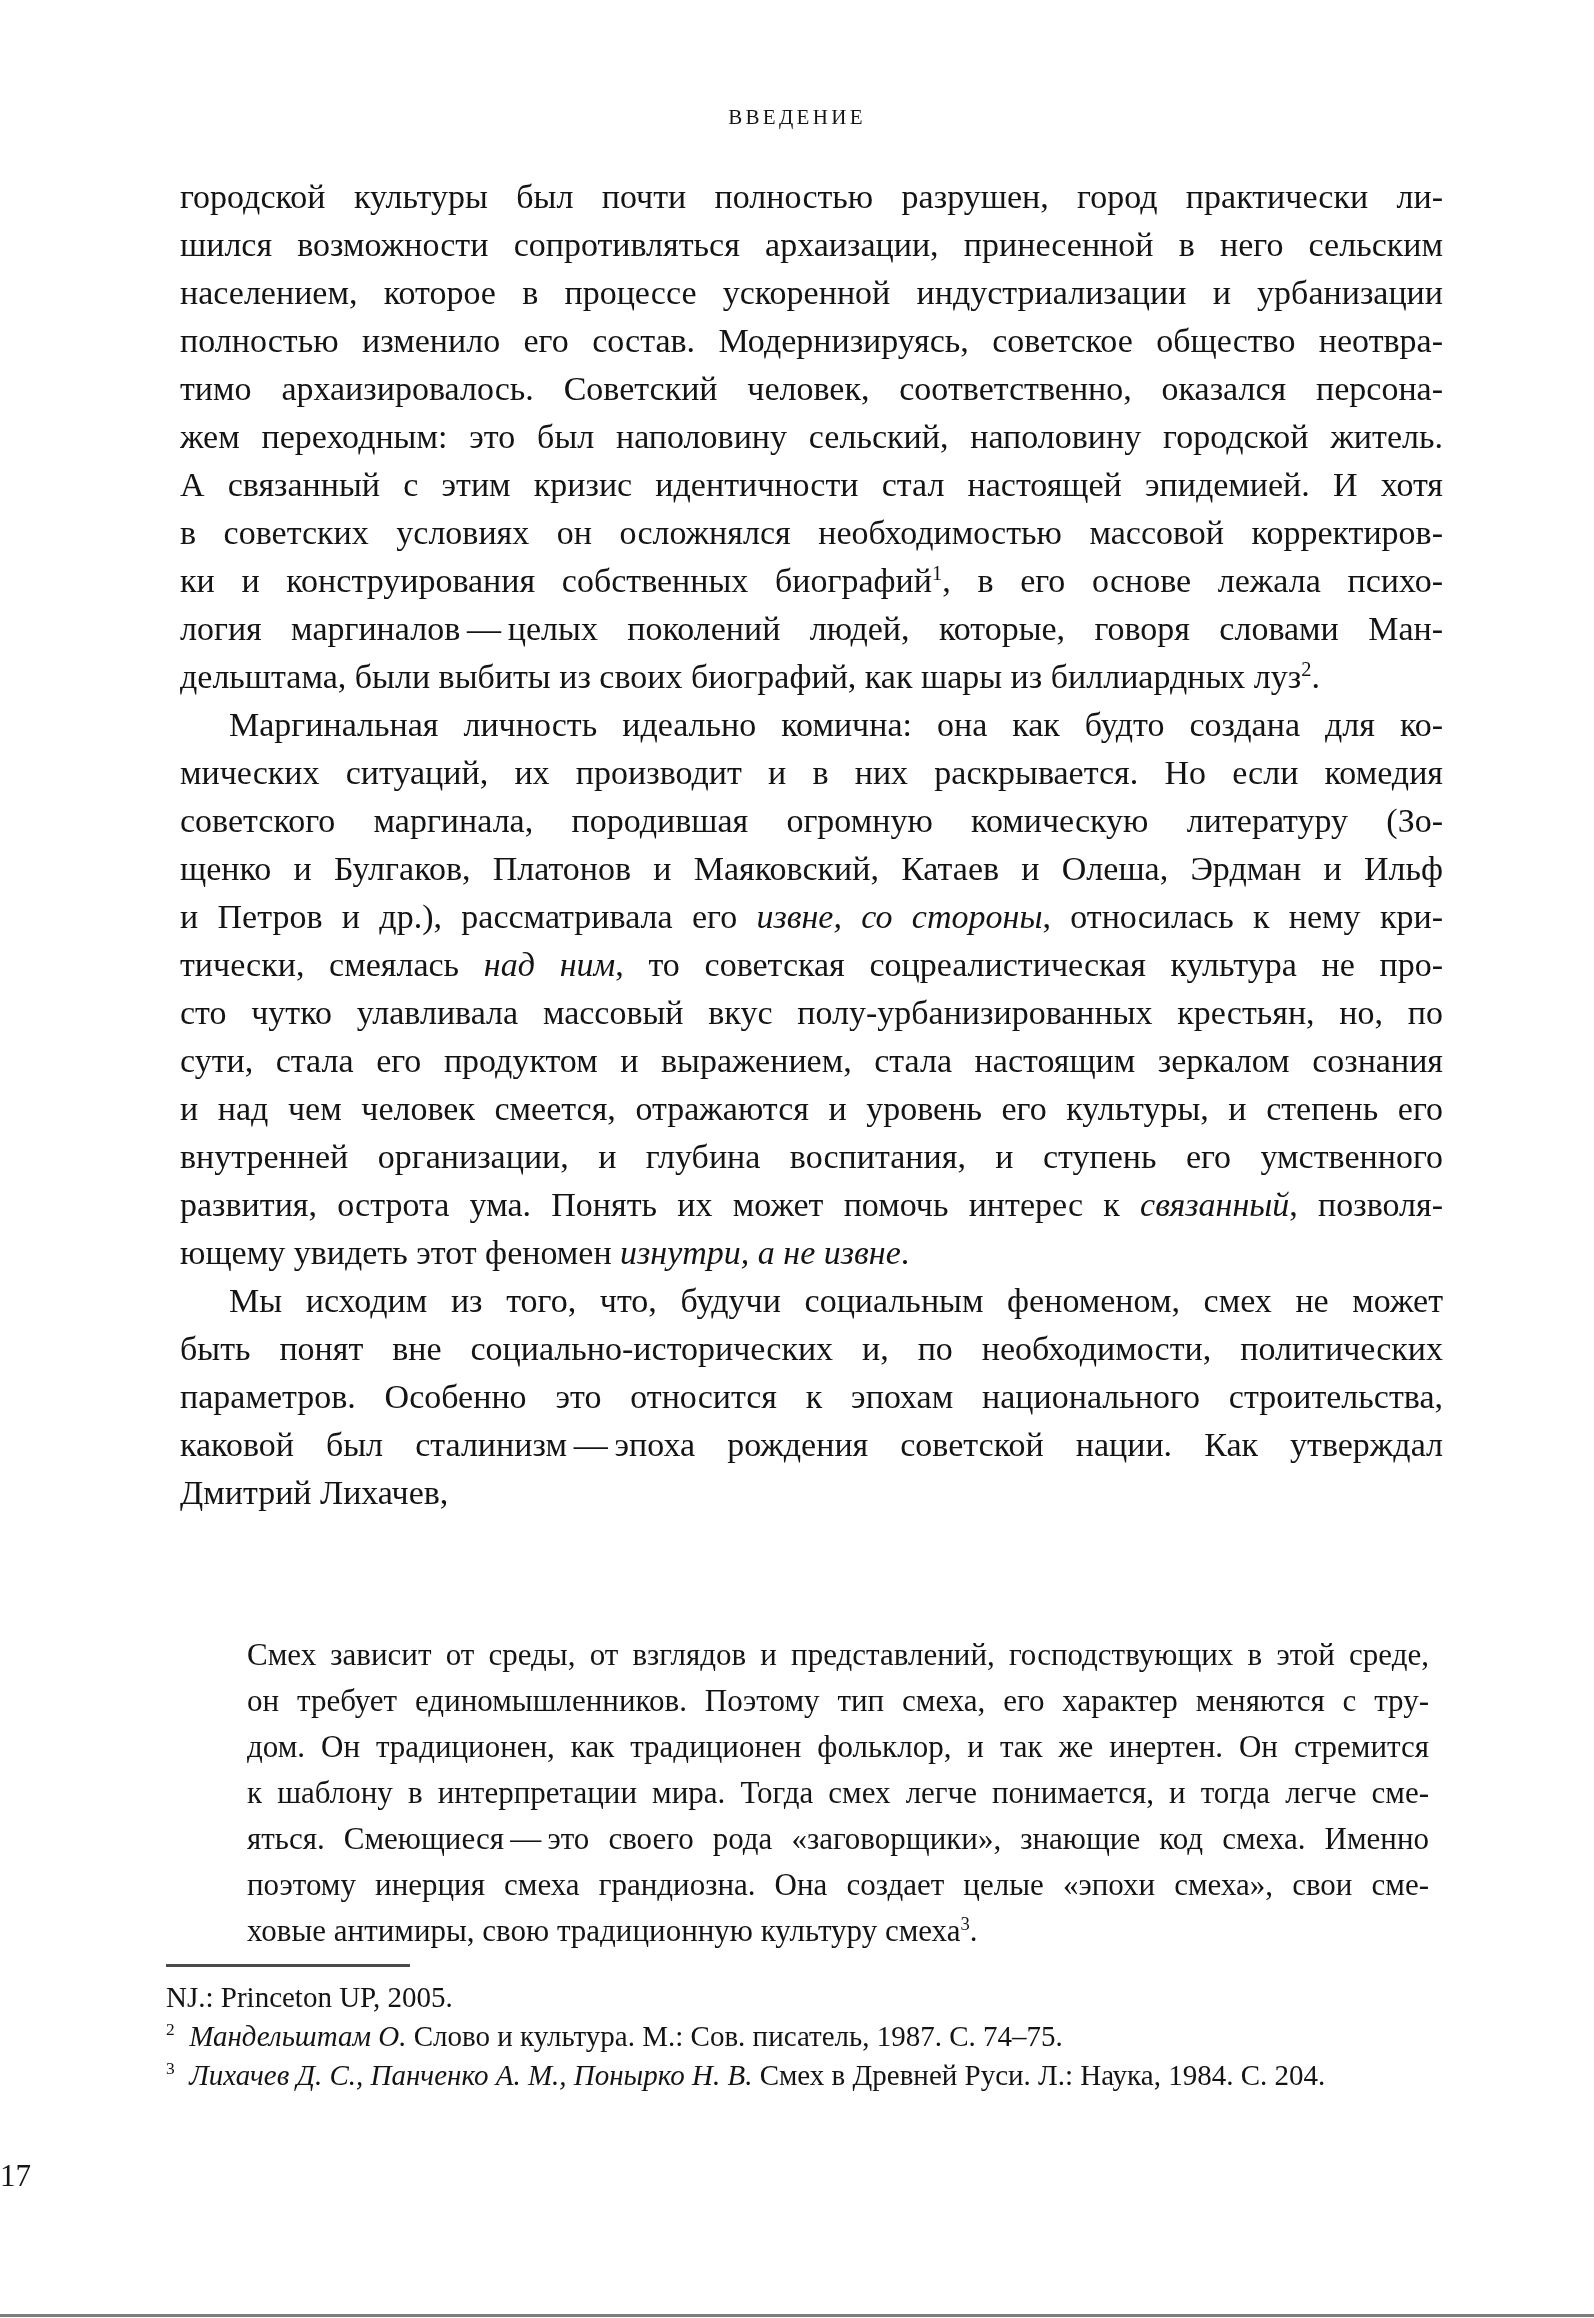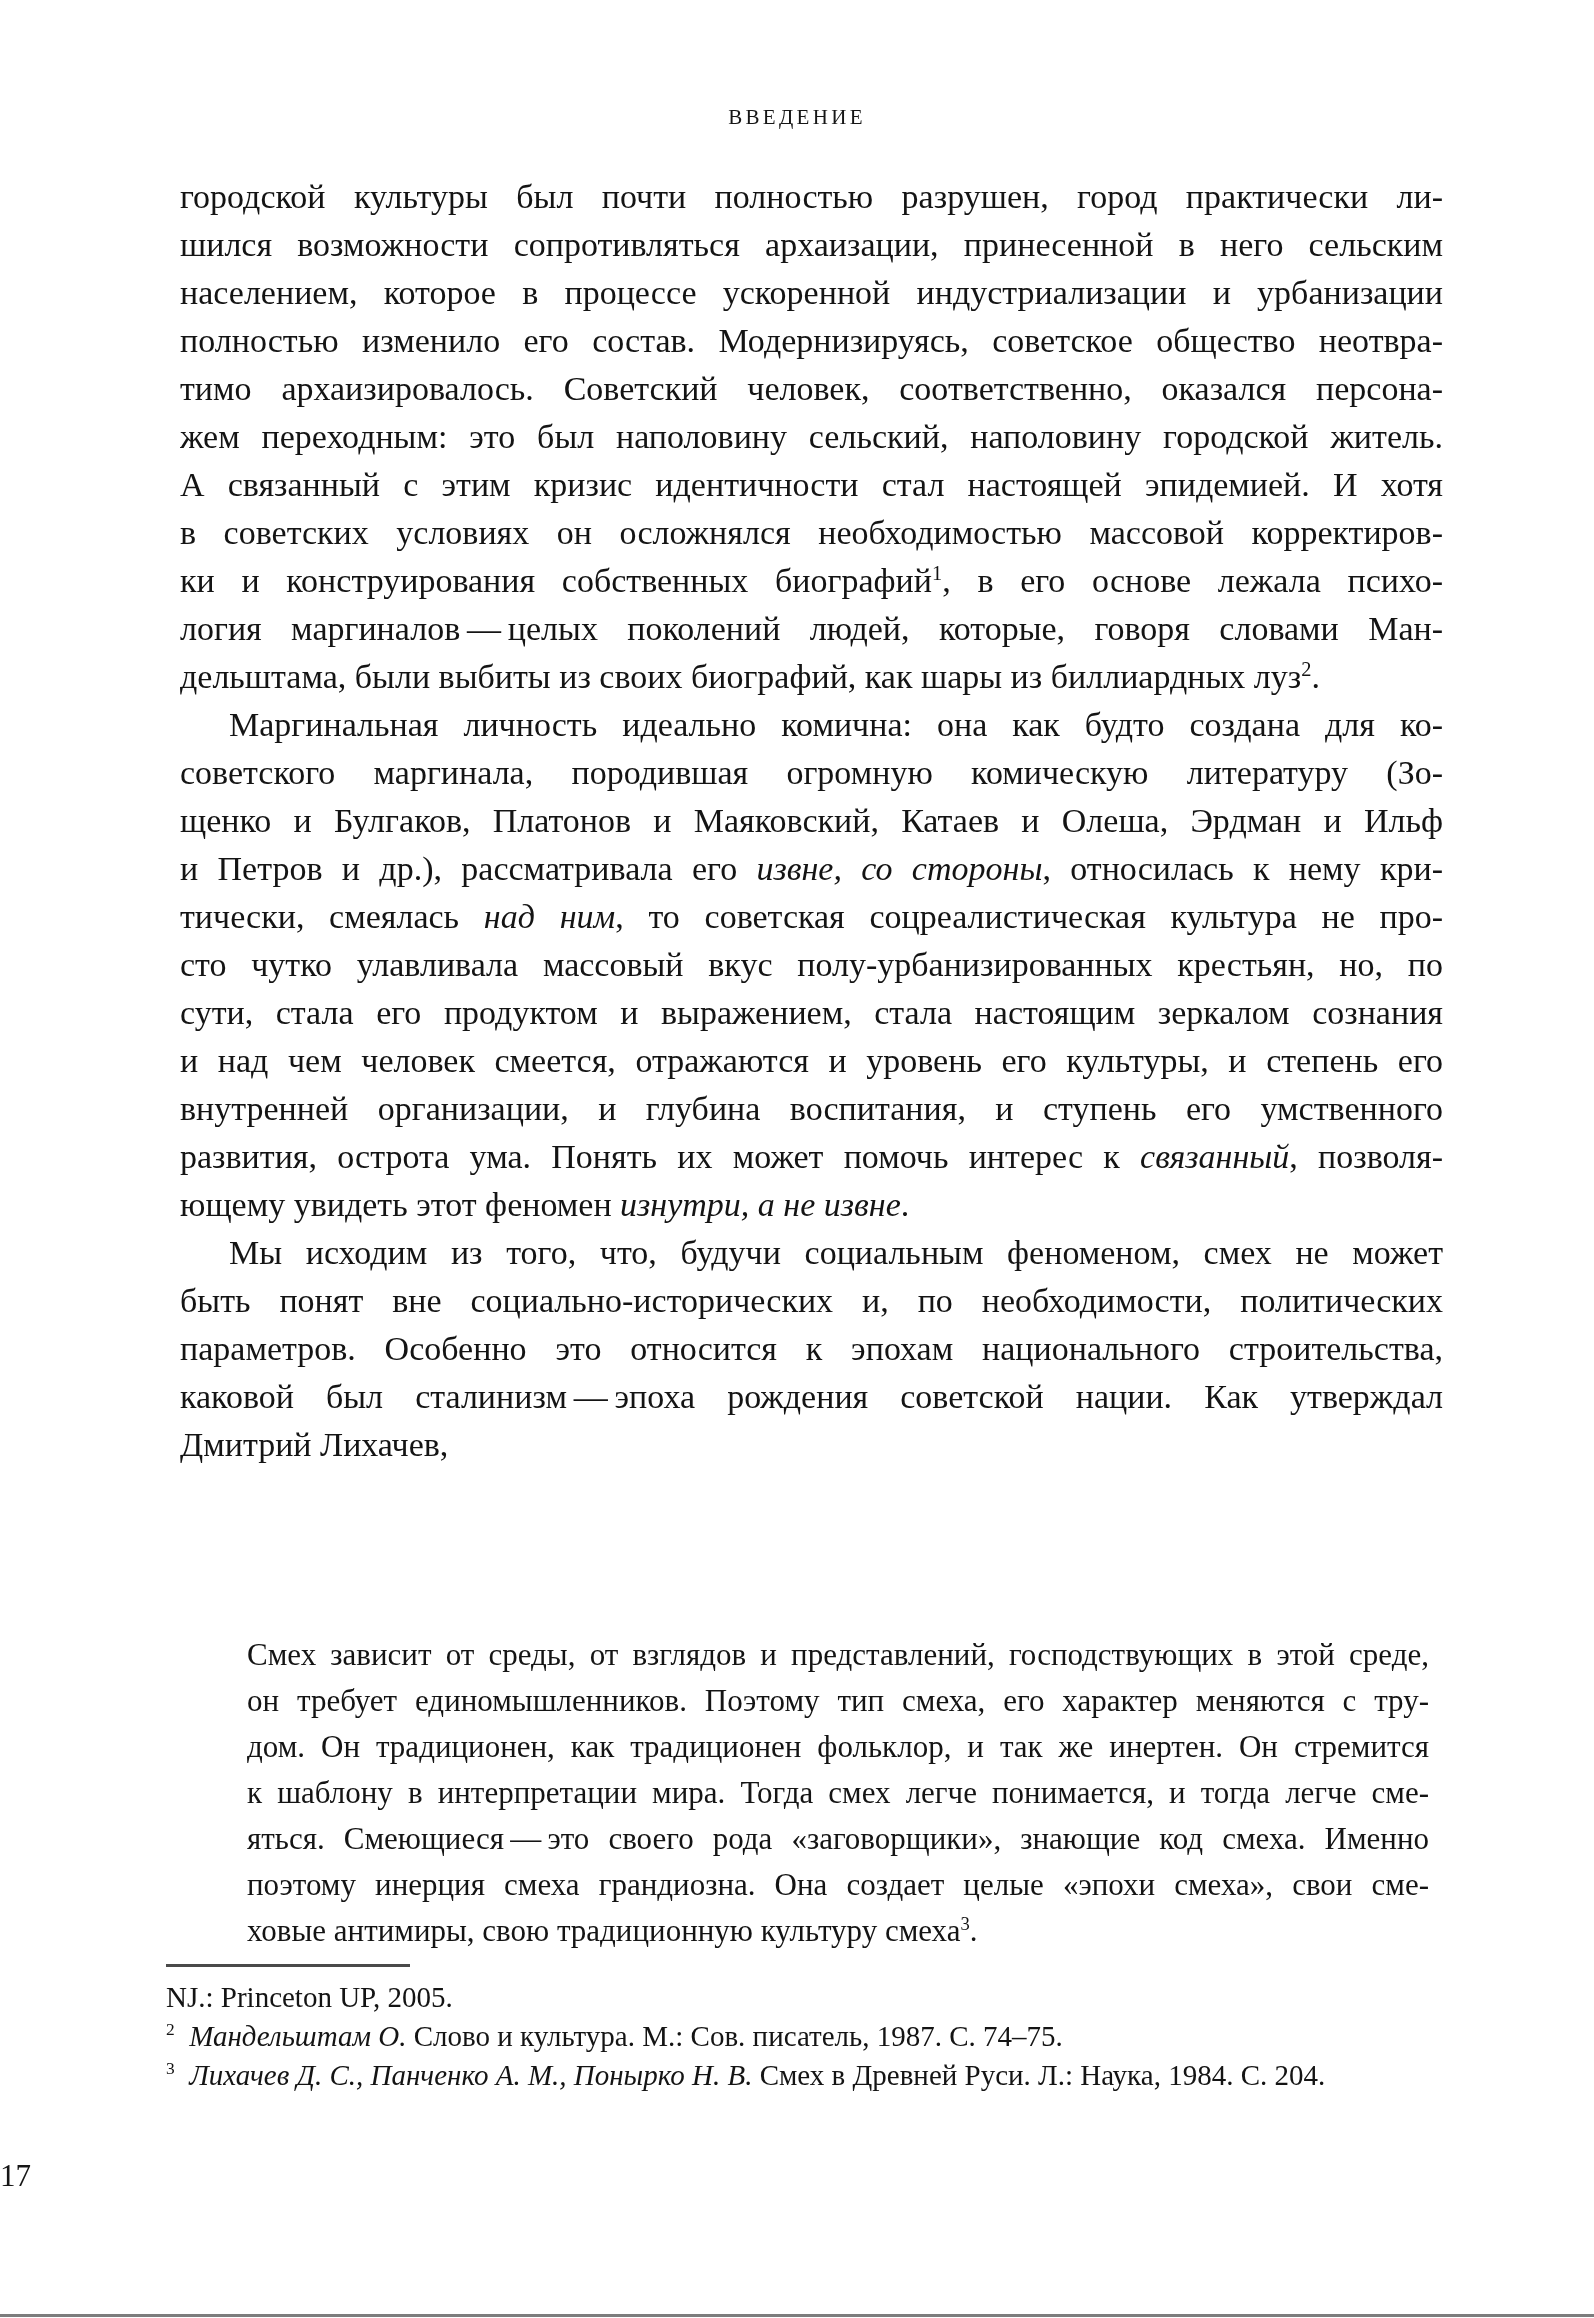--- a/index.html
+++ b/index.html
@@ -67,20 +67,21 @@
       <div class="ln">населением, которое в процессе ускоренной индустриализации и урбанизации</div>
       <div class="ln">полностью изменило его состав. Модернизируясь, советское общество неотвра-</div>
       <div class="ln">тимо архаизировалось. Советский человек, соответственно, оказался персона-</div>
       <div class="ln">жем переходным: это был наполовину сельский, наполовину городской житель.</div>
       <div class="ln">А связанный с этим кризис идентичности стал настоящей эпидемией. И хотя</div>
       <div class="ln">в советских условиях он осложнялся необходимостью массовой корректиров-</div>
       <div class="ln">ки и конструирования собственных биографий<sup>1</sup>, в его основе лежала психо-</div>
       <div class="ln">логия маргиналов — целых поколений людей, которые, говоря словами Ман-</div>
       <div class="ln end">дельштама, были выбиты из своих биографий, как шары из биллиардных луз<sup>2</sup>.</div>
       <div class="ln ind">Маргинальная личность идеально комична: она как будто создана для ко-</div>
+      <div class="ln">мических ситуаций, их производит и в них раскрывается. Но если комедия</div>
       <div class="ln">советского маргинала, породившая огромную комическую литературу (Зо-</div>
       <div class="ln">щенко и Булгаков, Платонов и Маяковский, Катаев и Олеша, Эрдман и Ильф</div>
       <div class="ln">и Петров и др.), рассматривала его <i>извне, со стороны</i>, относилась к нему кри-</div>
       <div class="ln">тически, смеялась <i>над ним</i>, то советская соцреалистическая культура не про-</div>
       <div class="ln">сто чутко улавливала массовый вкус полу-урбанизированных крестьян, но, по</div>
       <div class="ln">сути, стала его продуктом и выражением, стала настоящим зеркалом сознания</div>
       <div class="ln">и над чем человек смеется, отражаются и уровень его культуры, и степень его</div>
       <div class="ln">внутренней организации, и глубина воспитания, и ступень его умственного</div>
       <div class="ln">развития, острота ума. Понять их может помочь интерес к <i>связанный</i>, позволя-</div>
       <div class="ln end">ющему увидеть этот феномен <i>изнутри, а не извне</i>.</div>

